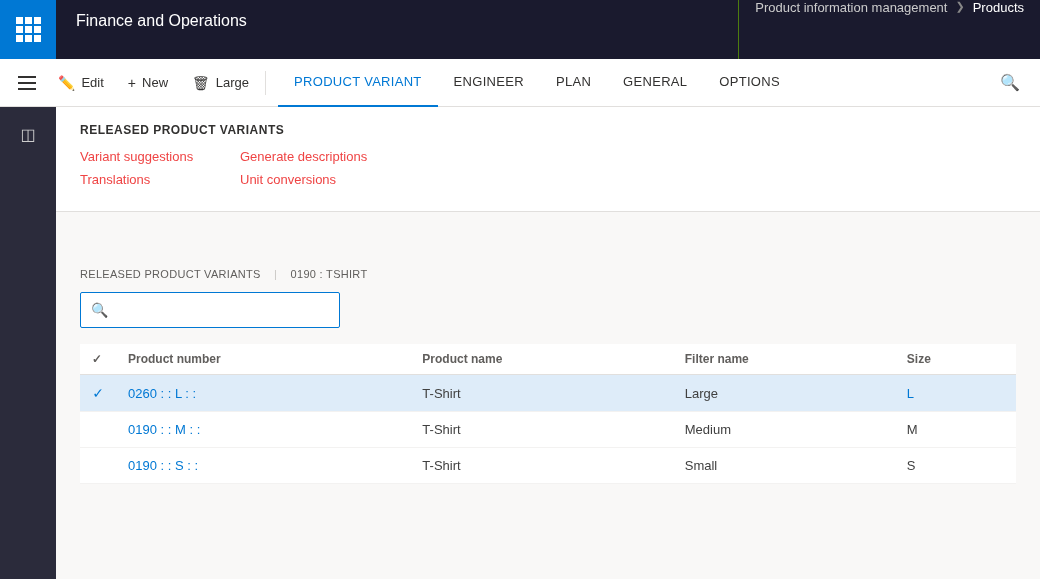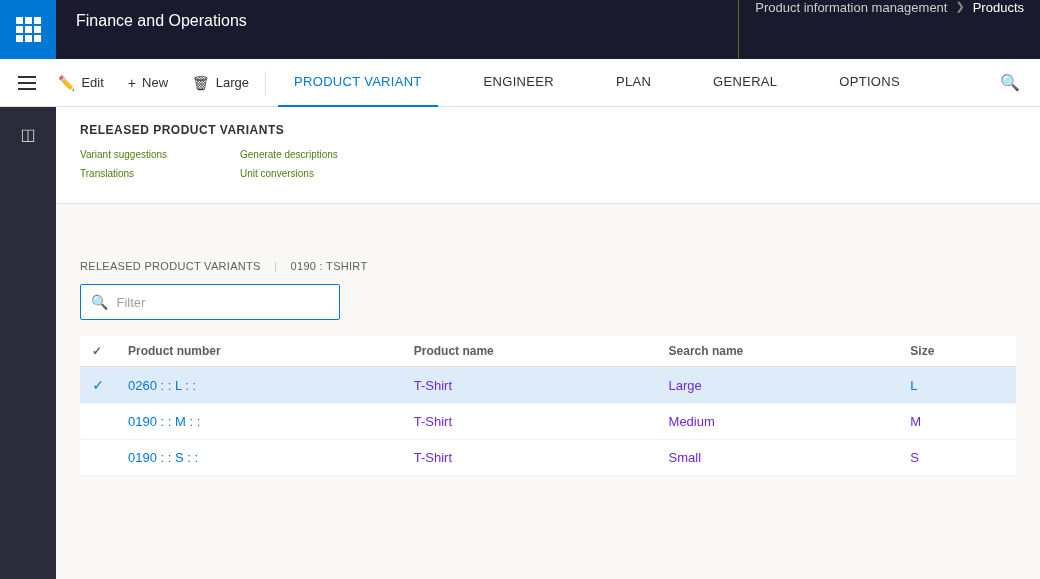--- a/index.html
+++ b/index.html
@@ -71,21 +71,20 @@
       font-size: 13px; color: #323130;
       border-radius: 2px;
     }
     .cmd-icon { font-size: 14px; }
     .cmd-separator { width: 1px; background: #e1dfdd; height: 24px; margin: 0 4px; }
 
     
     .tab-bar {
       display: flex; align-items: stretch;
       margin-left: 8px;
-      gap: 30px;
     }
     .tab {
       display: flex; align-items: center;
       padding: 0 16px; height: 48px;
       font-size: 13px; color: #323130;
       cursor: pointer; border-bottom: 2px solid transparent;
       text-transform: uppercase; font-weight: 500; letter-spacing: 0.3px;
     }
     .tab.active {
       color: #0078d4; border-bottom: 2px solid #0078d4;
@@ -135,21 +134,21 @@
       font-size: 12px; font-weight: 700;
       color: #323130; letter-spacing: 0.5px;
       margin-bottom: 12px;
       text-transform: uppercase;
     }
     .rpv-links {
       display: grid; grid-template-columns: 160px 1fr;
       gap: 8px 0;
     }
     .rpv-link {
-      color: #4d7c0f; cursor: pointer; font-size: 10px;
+      color: #ef4444; cursor: pointer; font-size: 13px;
       text-decoration: none;
     }
 
     
     .list-section {
       background: #f9f8f7;
       flex: 1;
       padding: 16px 24px;
       overflow: auto;
     }
@@ -189,21 +188,21 @@
     }
     .data-table th.check-col { width: 36px; }
     .data-table tbody tr {
       background: white;
       border-bottom: 1px solid #f3f2f1;
     }
     .data-table tbody tr.selected {
       background: #deecf9;
     }
     .data-table td {
-      padding: 10px 12px; font-size: 13px; color: #6d28d9;
+      padding: 10px 12px; font-size: 13px; color: #404040;
     }
     .data-table td.check-col {
       text-align: center; color: #0078d4;
     }
     .data-table td.link { color: #0078d4; cursor: pointer; }
     .check-mark { color: #0078d4; font-size: 14px; }
   </style>
 </head>
 <body>
 
@@ -290,30 +289,29 @@
 
     <div class="list-section">
       <div class="list-breadcrumb">
         <span>RELEASED PRODUCT VARIANTS</span>
         <span class="pipe">|</span>
         <span>0190 : TSHIRT</span>
       </div>
 
       <div class="filter-box">
         <span class="filter-icon">🔍</span>
-        <input class="filter-input" type="text" placeholder="Filter" style="">
       </div>
 
       <table class="data-table">
         <thead>
           <tr>
             <th class="check-col">✓</th>
             <th>Product number</th>
             <th>Product name</th>
-            <th>Search name</th>
+            <th>Filter name</th>
             <th>Size</th>
           </tr>
         </thead>
         <tbody>
           <tr class="selected">
             <td class="check-col"><span class="check-mark">✓</span></td>
             <td class="link">0260 : : L : :</td>
             <td>T-Shirt</td>
             <td>Large</td>
             <td class="link">L</td>

